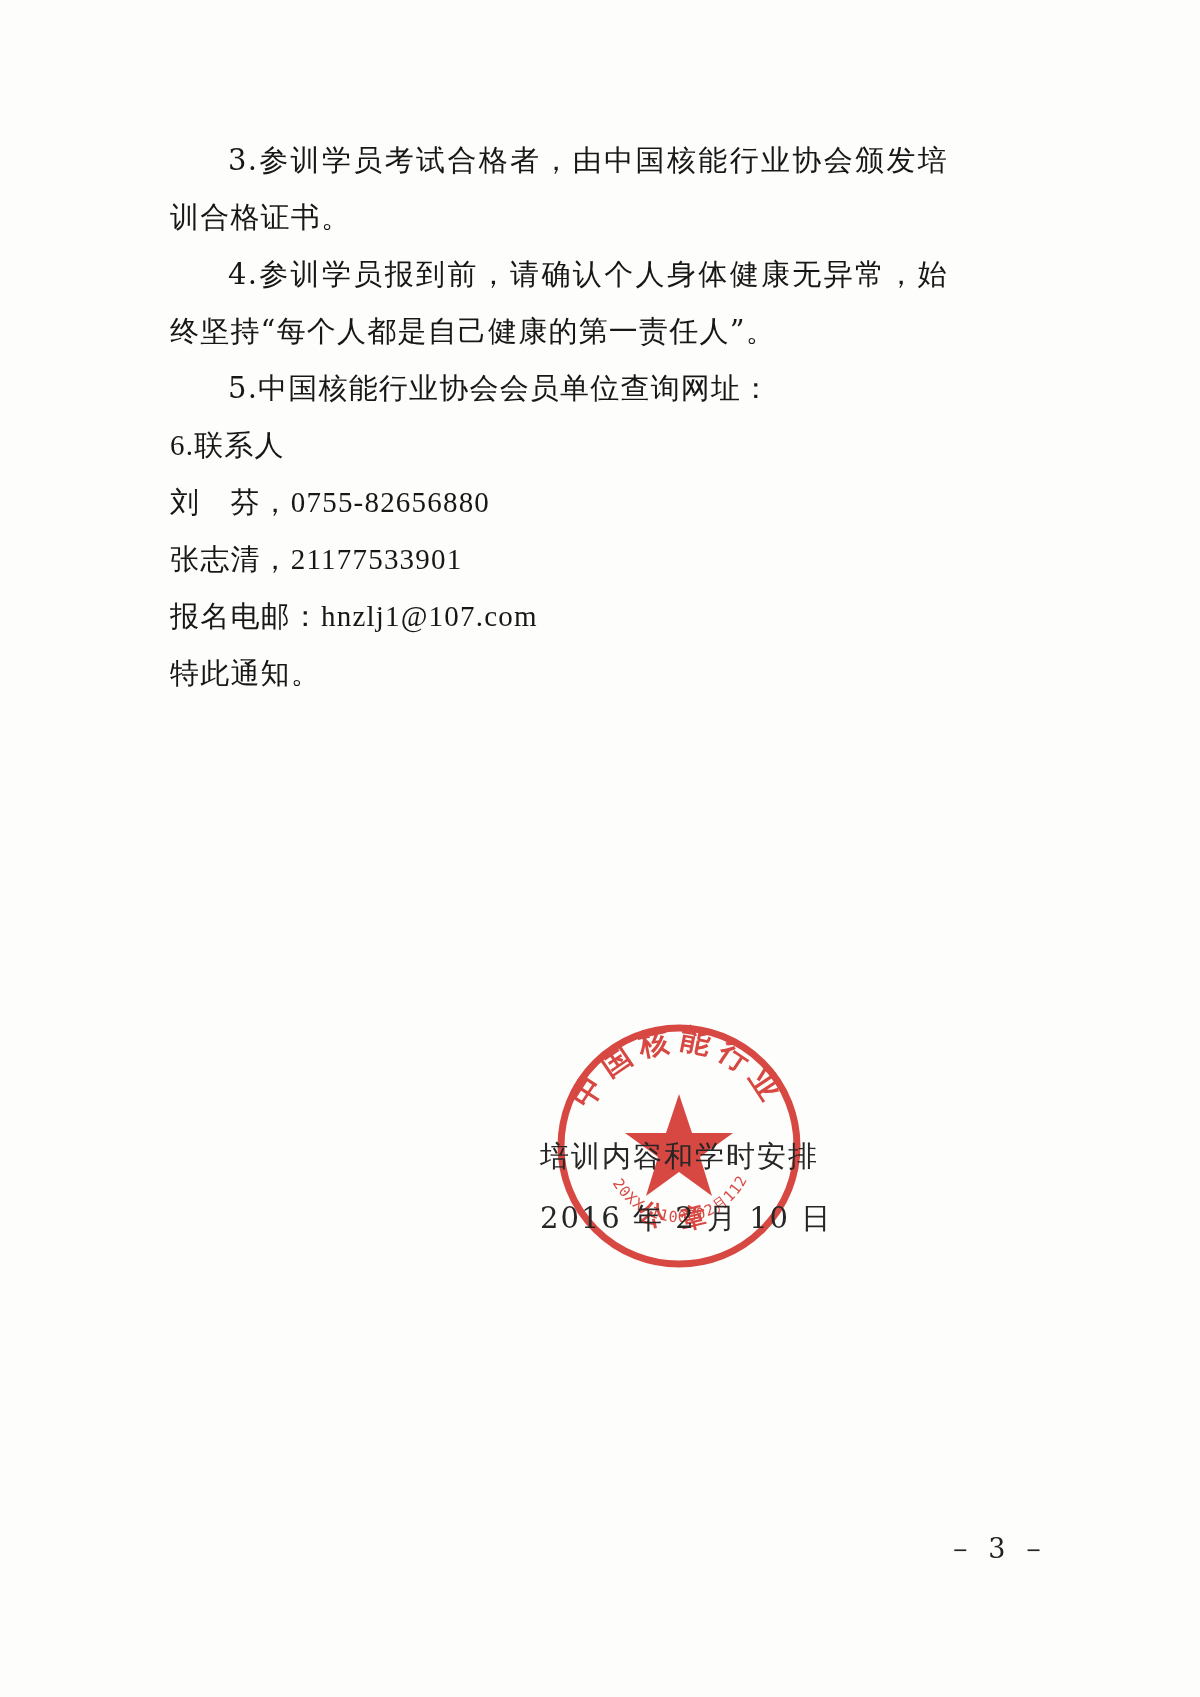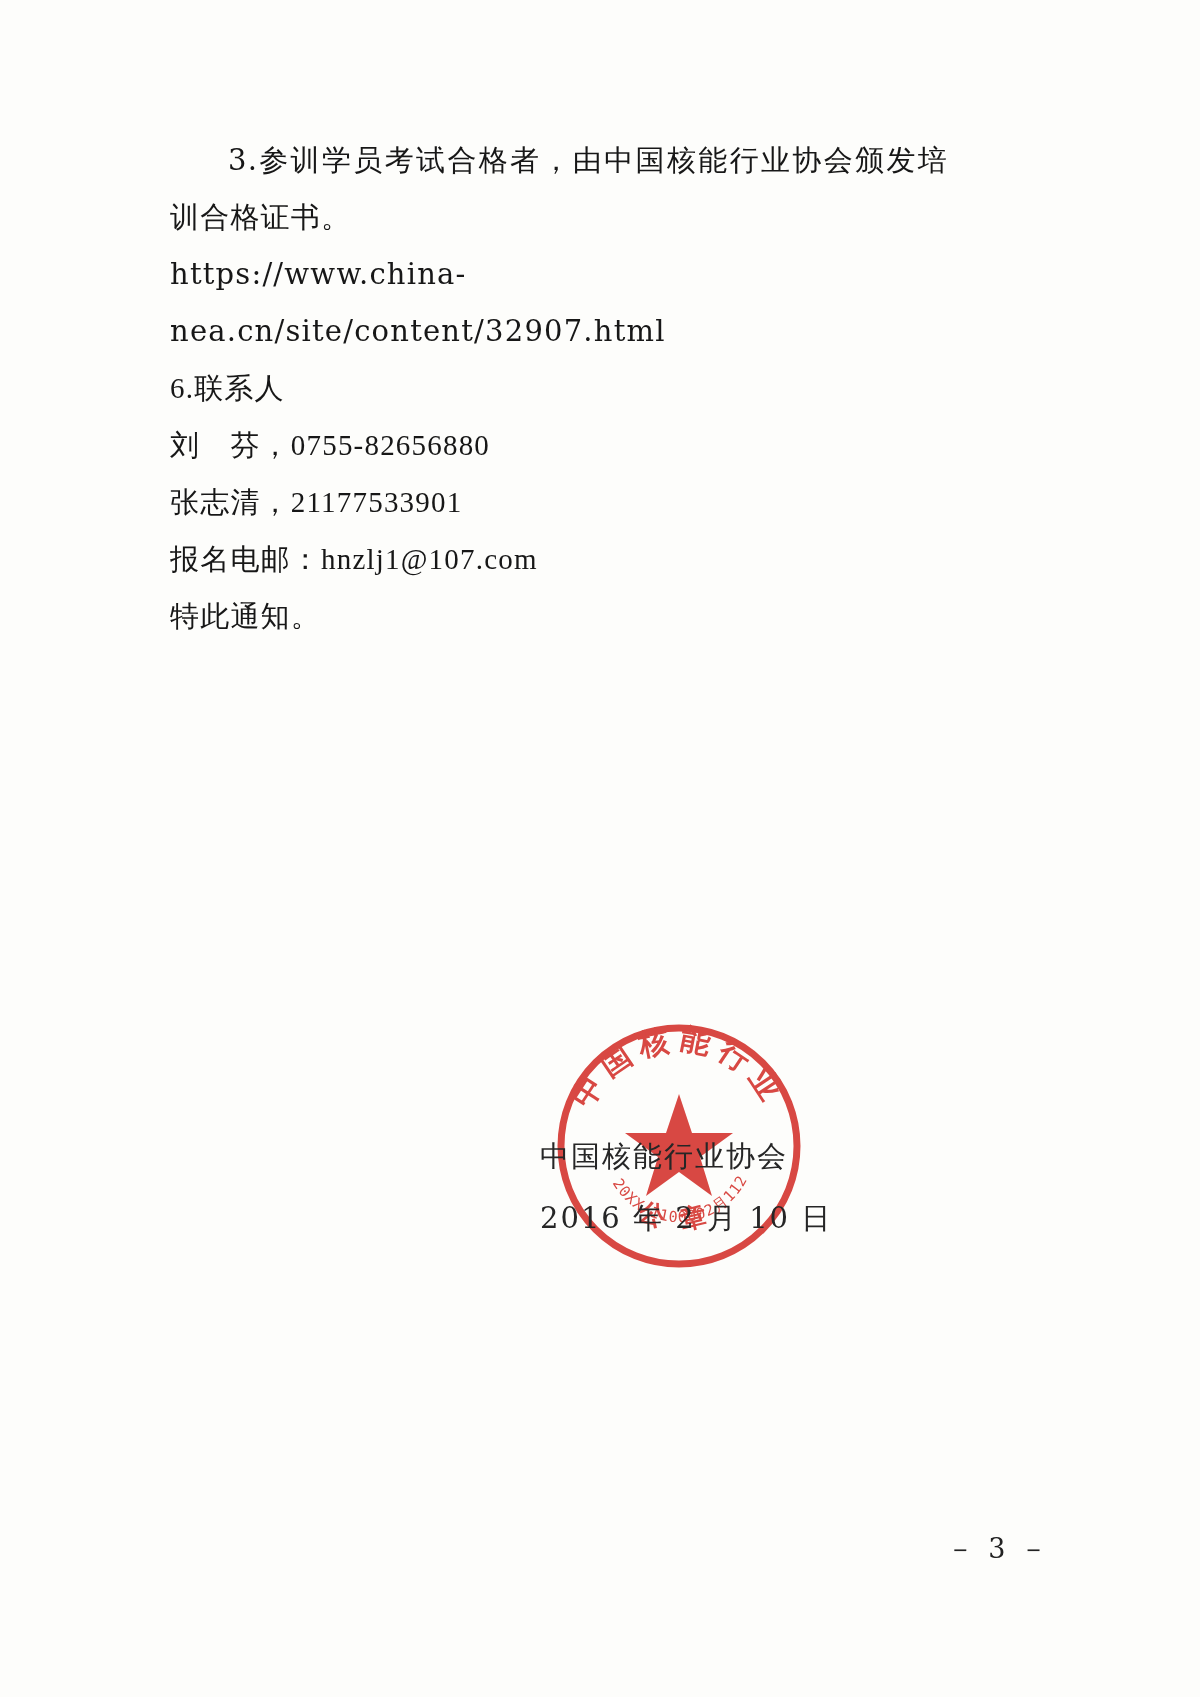--- a/index.html
+++ b/index.html
@@ -100,23 +100,24 @@
 </style>
 </head>
 <body>
 
 <div class="page">
 
   <div class="content">
 
     <p class="para indent">3.参训学员考试合格者，由中国核能行业协会颁发培训合格证书。</p>
 
+    <p class="para indent">4.参训学员报到前，请确认个人身体健康无异常，始终坚持“每个人都是自己健康的第一责任人”。</p>
 
+    <p class="para indent">5.中国核能行业协会会员单位查询网址：</p>
 
-    <div class="line mono">https://www.china-nea.cn/site/content/32907.html</div>
 
     <div class="line contact-line">6.联系人</div>
 
     <div class="line contact-line">刘　芬，0755-82656880</div>
     <div class="line contact-line">张志清，21177533901</div>
     <div class="line contact-line">报名电邮：hnzlj1@107.com</div>
 
     <div class="line contact-line">特此通知。</div>
 
 
@@ -141,19 +142,19 @@
           <textPath href="#arcBottom" startOffset="33%">公 章</textPath>
         </text>
         <text fill="#d3302a" font-family="'DejaVu Sans Mono', monospace" font-size="15" letter-spacing="1">
           <textPath href="#arcCode" startOffset="16%">20XX-1100002月112</textPath>
         </text>
       </g>
     </svg>
   </div>
 
   <div class="sign-area">
-    <div class="sign-line">中国核能行业协会</div>
+    <div class="sign-line">培训内容和学时安排</div>
     <div class="sign-line">2016 年 2 月 10 日</div>
   </div>
 
   <div class="footer">－ 3 －</div>
 
 </div>
 
 </body></html>

